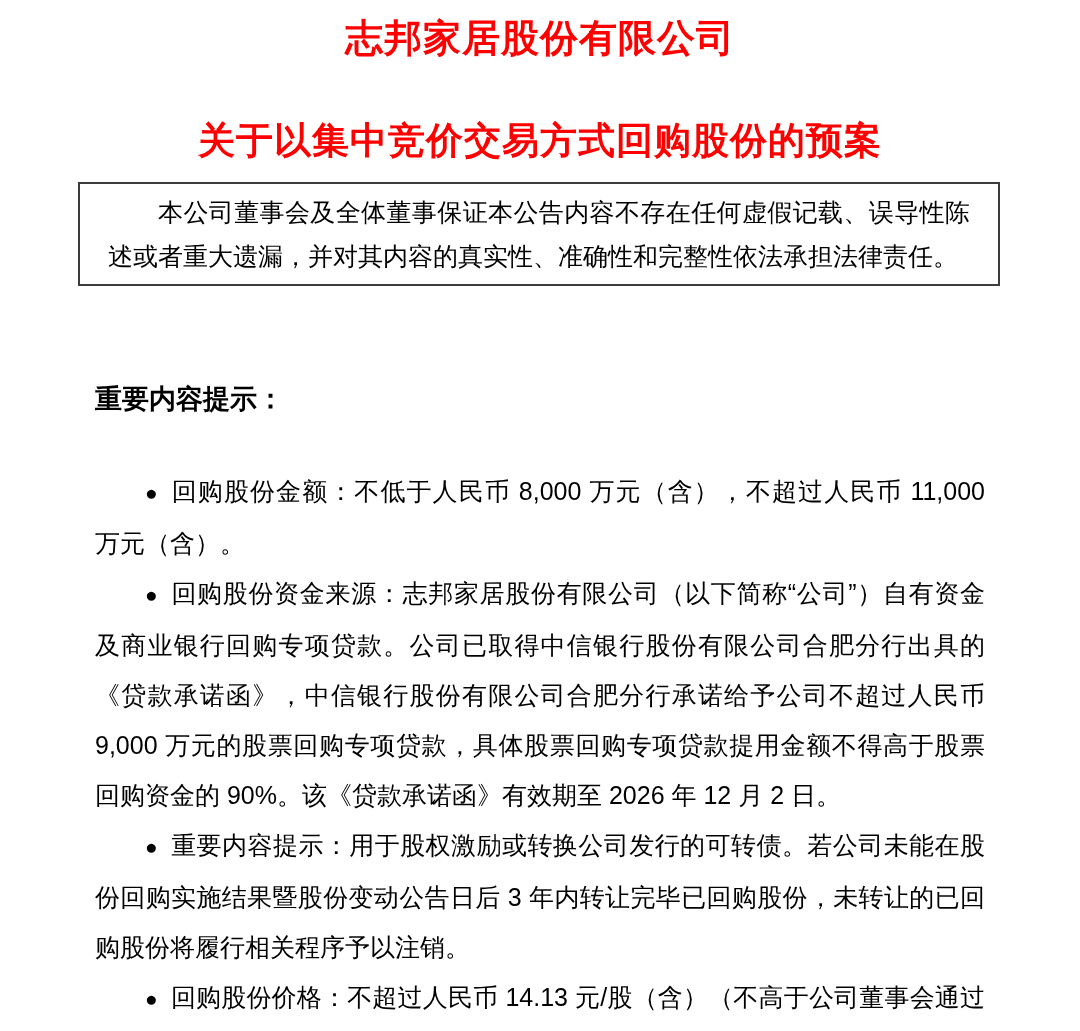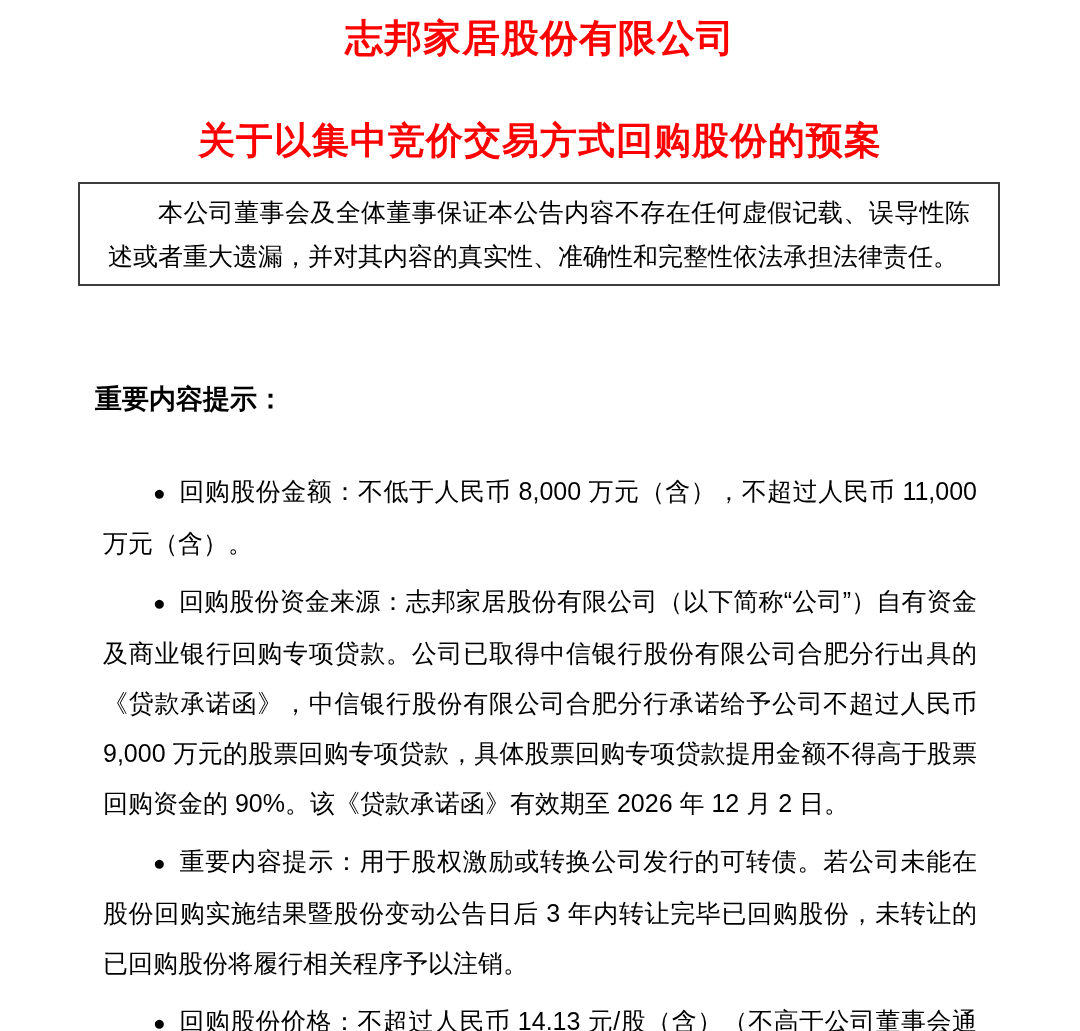--- a/index.html
+++ b/index.html
@@ -56,21 +56,21 @@
   .section-heading {
     margin: 94px 0 0 0;
     font-size: 27px;
     line-height: 38px;
     font-weight: bold;
   }
   .bullet-list {
     margin-top: 48px;
   }
   .bullet-item {
-    margin: 8px;
+    margin: 0;
     line-height: 50px;
     text-align: justify;
     text-indent: 50px;
   }
   .bullet-marker {
     font-size: 21px;
     margin-right: 13px;
   }
 </style>
 </head>

